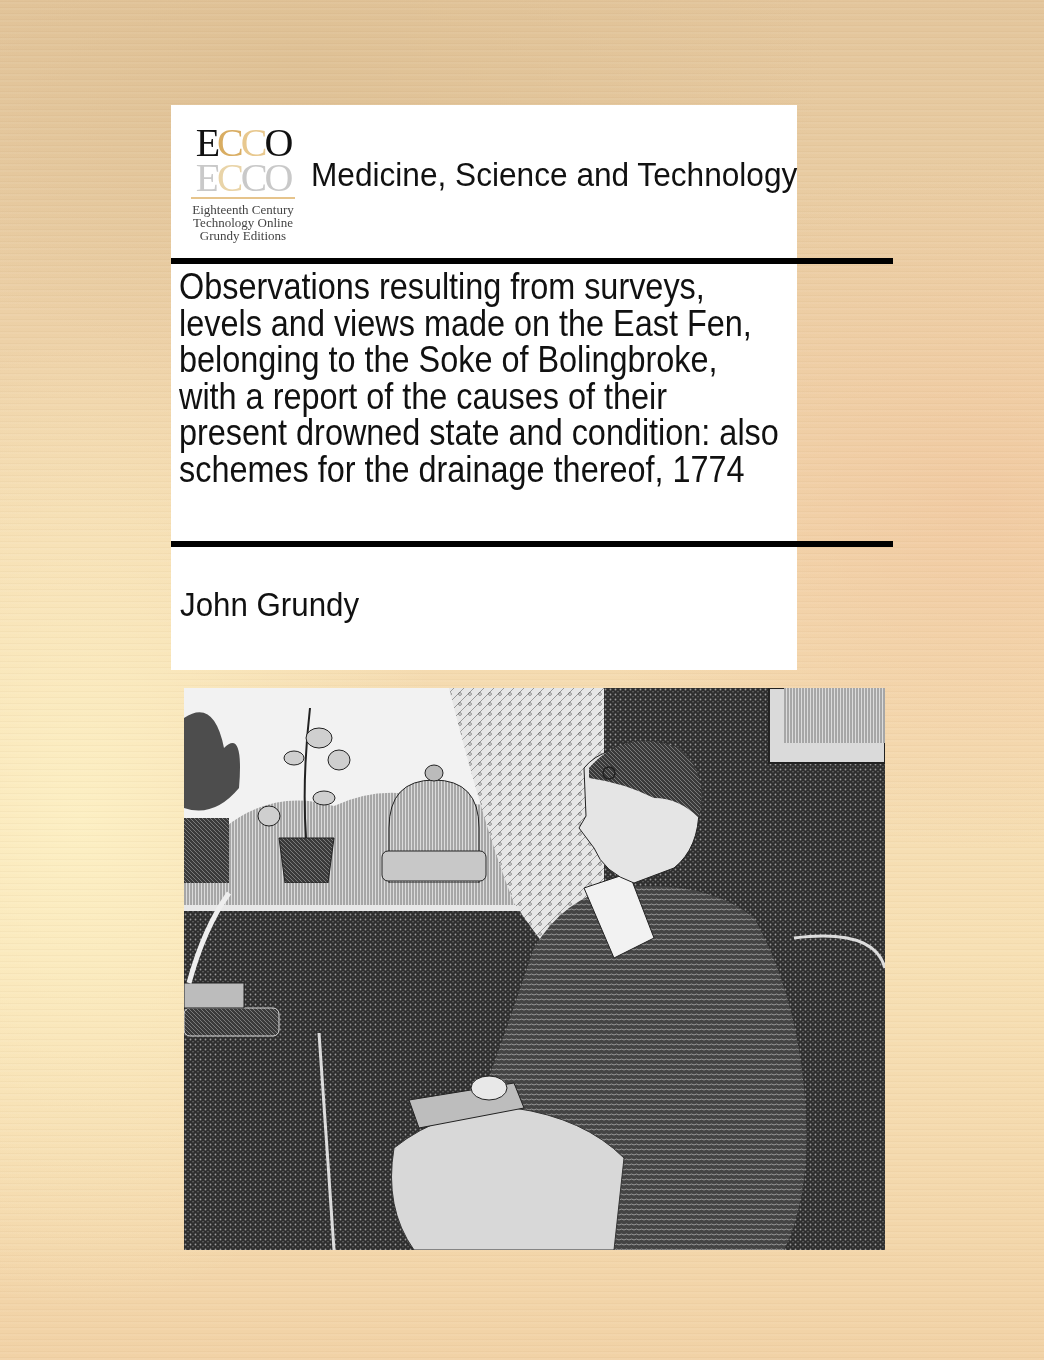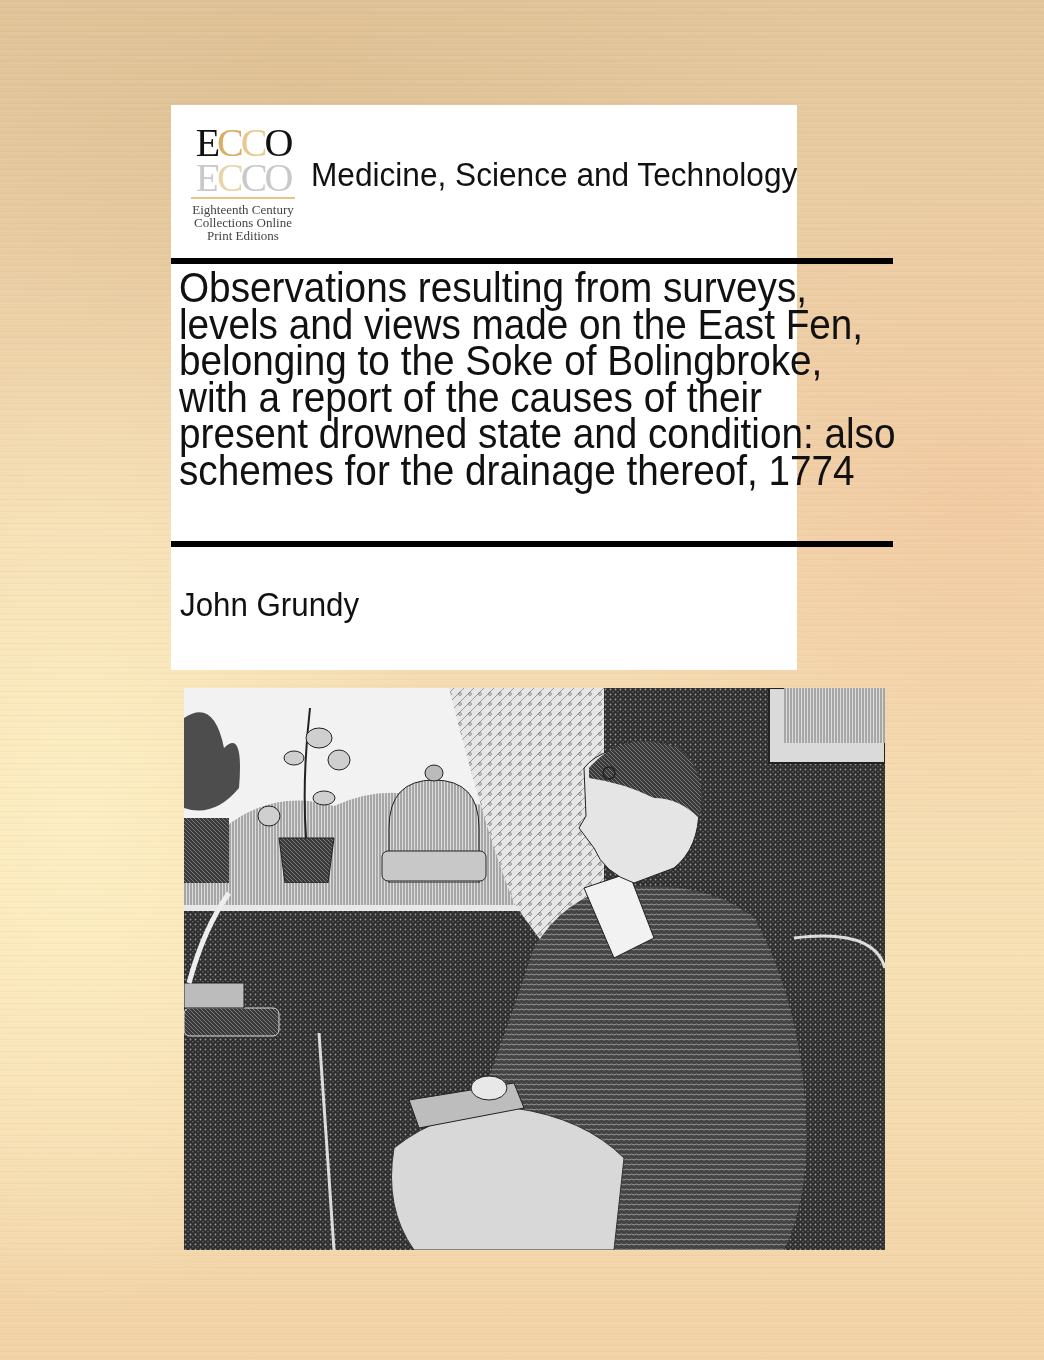--- a/index.html
+++ b/index.html
@@ -44,21 +44,21 @@
   }
   .series-name {
     position: absolute; left: 140px; top: 50px; font-size: 34px; color: #111; white-space: nowrap;
     transform: scaleX(0.93); transform-origin: left center;
   }
   .rule { position: absolute; left: 0; width: 722px; height: 6px; background: #000; }
   .rule-1 { top: 153px; }
   .rule-2 { top: 436px; }
   .title-block {
     position: absolute; left: 8px; top: 164px; width: 712px;
-    font-size: 43px; line-height: 36.5px; color: #111;
+    font-size: 36px; line-height: 36.5px; color: #111;
   }
   .title-line { white-space: nowrap; transform: scaleX(0.9); transform-origin: left center; }
   .author {
     position: absolute; left: 9px; top: 480px; font-size: 34px; color: #111;
     transform: scaleX(0.92); transform-origin: left center; white-space: nowrap;
   }
   .illustration {
     position: absolute; left: 184px; top: 688px; width: 701px; height: 562px;
     background: #5a5a5a; overflow: hidden;
   }
@@ -71,22 +71,22 @@
 
 <div class="cover-panel">
 
   <div class="series-header">
     <div class="ecco-logo">
       <div class="ecco-top">E<span class="c1">C</span><span class="c2">C</span>O</div>
       <div class="ecco-mirror">E<span class="c1">C</span>CO</div>
       <div class="ecco-rule"></div>
       <div class="ecco-caption">
         <div>Eighteenth Century</div>
-        <div>Collections Online</div>
-        <div>Print Editions</div>
+        <div>Technology Online</div>
+        <div>Grundy Editions</div>
       </div>
     </div>
     <div class="series-name">Medicine, Science and Technology</div>
   </div>
 
   <div class="rule rule-1"></div>
 
   <div class="title-block">
     <div class="title-line">Observations resulting from surveys,</div>
     <div class="title-line">levels and views made on the East Fen,</div>

